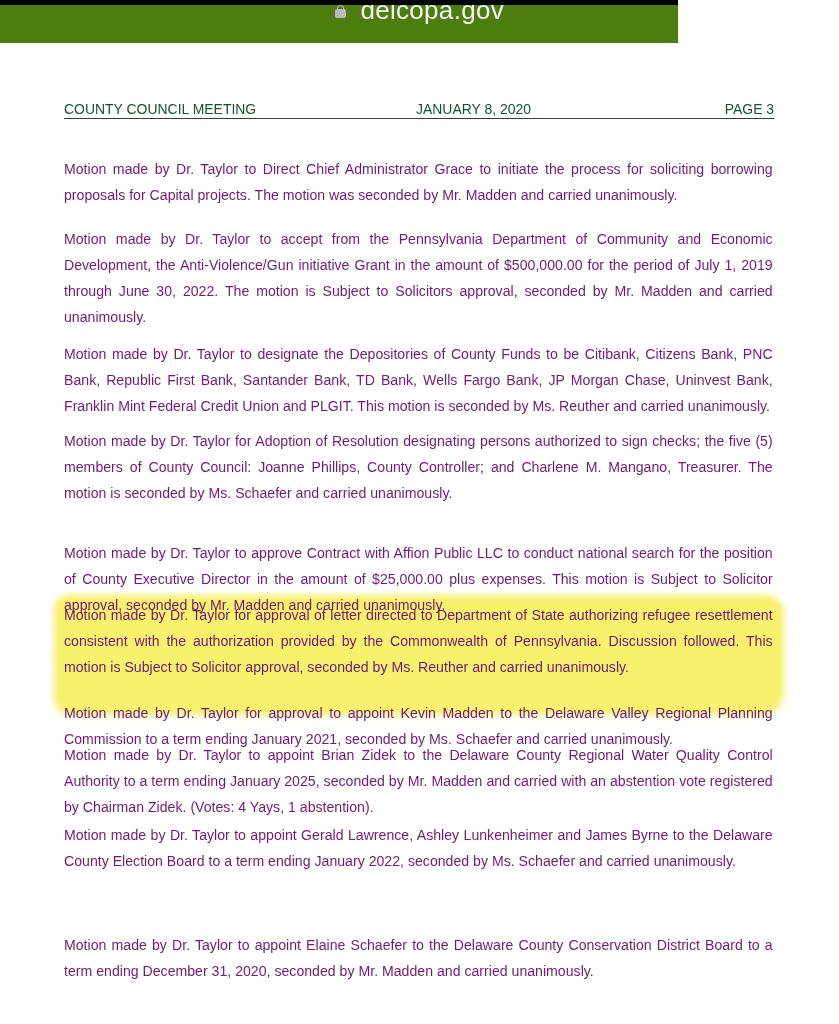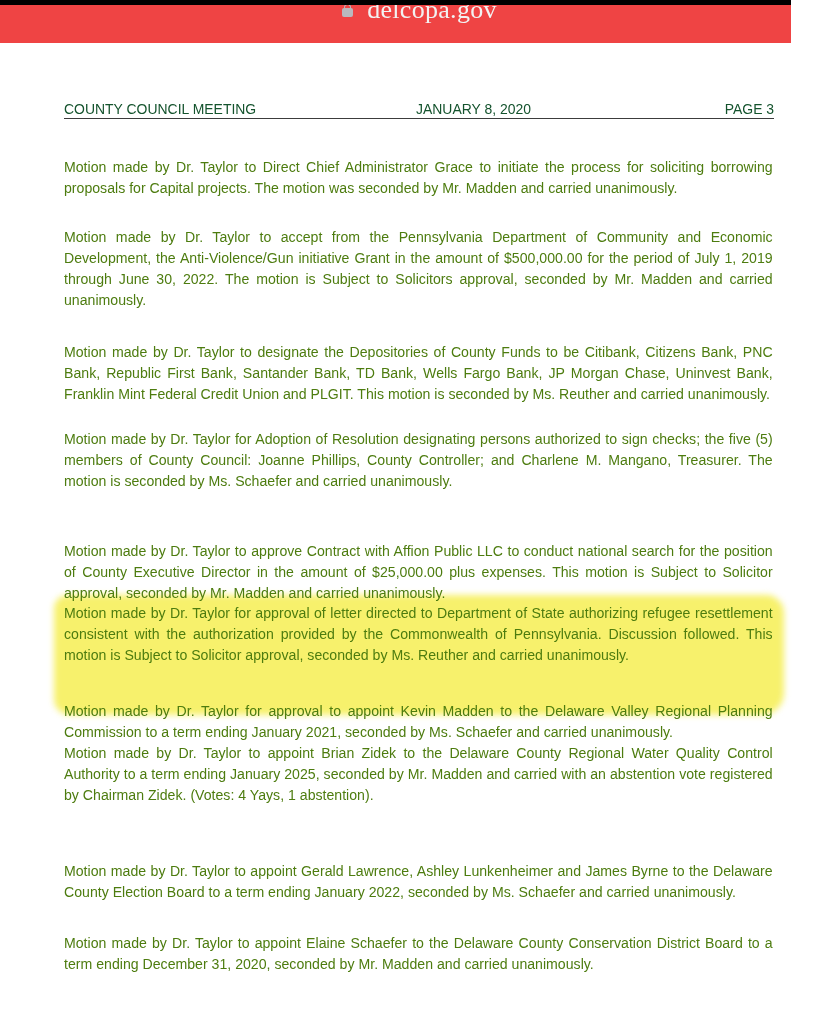--- a/index.html
+++ b/index.html
@@ -11,25 +11,24 @@
       width: 839px;
       height: 1024px;
       position: relative;
       overflow: hidden;
       font-family: "Liberation Sans", sans-serif;
       color: #1c1c1c;
     }
     .topbar {
       position: absolute;
       left: 0; top: 0;
-      width: 791px;
+      width: 678px;
       height: 43px;
-      background: #ef4444;
+      background: #4d7c0f;
       overflow: hidden;
-      font-family: Liberation Serif, serif;
     }
     .topbar .blackstrip {
       position: absolute;
       left: 0; top: 0;
       width: 839px;
       height: 5px;
       background: #000000;
       z-index: 2;
     }
     .url-wrap {
@@ -89,23 +88,23 @@
     }
     .hdr-left { left: 0; }
     .hdr-center { left: 352px; }
     .hdr-right { right: 0; transform-origin: right bottom !important; }
 
     .para {
       position: absolute;
       left: 64px;
       width: 709px;
       font-size: 15.2px;
-      line-height: 21px;
+      line-height: 26px;
       text-align: justify;
-      color: #4d7c0f;
+      color: #701a75;
     }
     .para .inner {
       display: block;
       width: 762px;
       transform: scaleX(0.93);
       transform-origin: left top;
       text-align: justify;
     }
 
     .highlight {
@@ -158,18 +157,18 @@
 </div>
 <div class="para" style="top:602px">
   <span class="inner">Motion made by Dr. Taylor for approval of letter directed to Department of State authorizing refugee resettlement consistent with the authorization provided by the Commonwealth of Pennsylvania.  Discussion followed.  This motion is Subject to Solicitor approval, seconded by Ms. Reuther and carried unanimously.</span>
 </div>
 <div class="para" style="top:700px">
   <span class="inner">Motion made by Dr. Taylor for approval to appoint Kevin Madden to the Delaware Valley Regional Planning Commission to a term ending January 2021, seconded by Ms. Schaefer and carried unanimously.</span>
 </div>
 <div class="para" style="top:742px">
   <span class="inner">Motion made by Dr. Taylor to appoint Brian Zidek to the Delaware County Regional Water Quality Control Authority to a term ending January 2025, seconded by Mr. Madden and carried with an abstention vote registered by Chairman Zidek. (Votes: 4 Yays, 1 abstention).</span>
 </div>
-<div class="para" style="top:860px">
+<div class="para" style="top:822px">
   <span class="inner">Motion made by Dr. Taylor to appoint Gerald Lawrence, Ashley Lunkenheimer and James Byrne to the Delaware County Election Board to a term ending January 2022, seconded by Ms. Schaefer and carried unanimously.</span>
 </div>
 <div class="para" style="top:932px">
   <span class="inner">Motion made by Dr. Taylor to appoint Elaine Schaefer to the Delaware County Conservation District Board to a term ending December 31, 2020, seconded by Mr. Madden and carried unanimously.</span>
 </div>
 
 </body></html>

